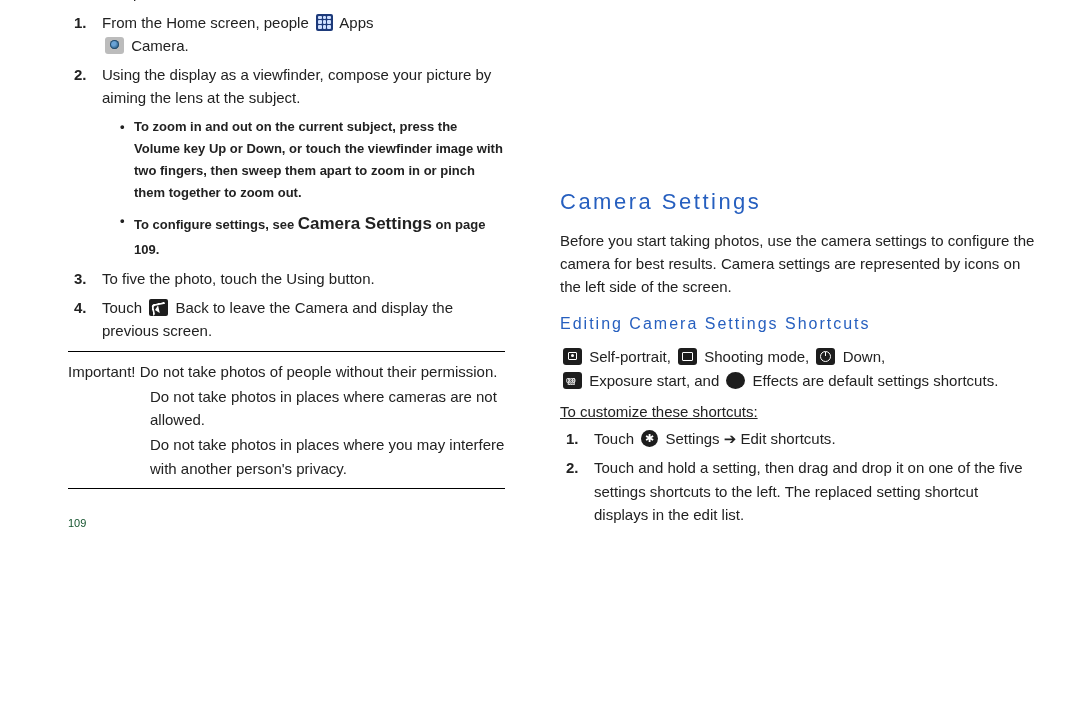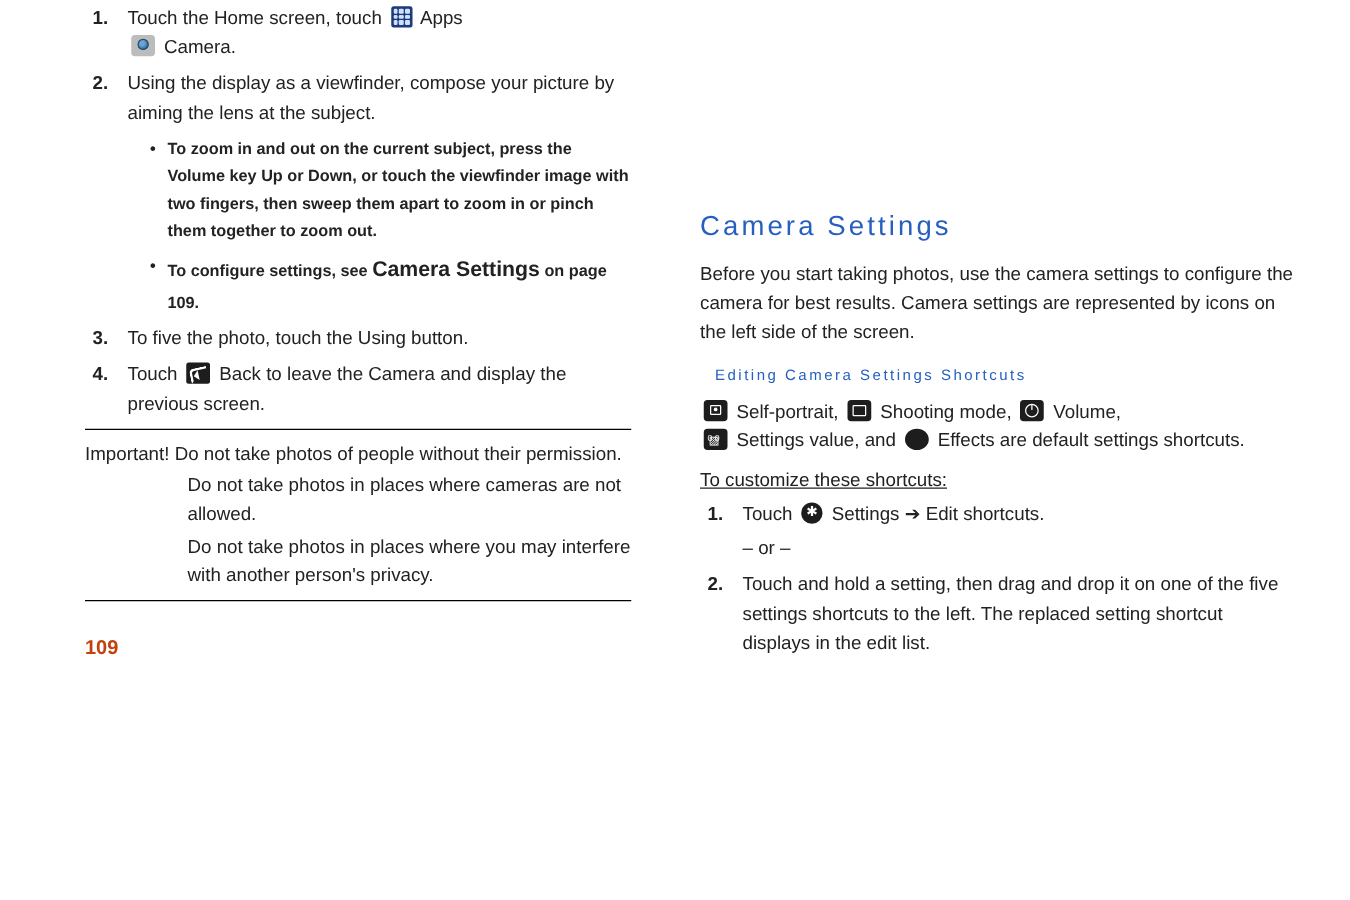--- a/index.html
+++ b/index.html
@@ -32,23 +32,23 @@
   h1.section {
     color: #265fbf;
     font-weight: 400;
     font-size: 22px;
     letter-spacing: 2.5px;
     margin: 0 0 10px 0;
   }
   h2.subsection {
     color: #265fbf;
     font-weight: 400;
-    font-size: 12px;
+    font-size: 16px;
     letter-spacing: 2px;
-    margin: 14px 0 6px 12px;
+    margin: 14px 0 6px 0;
   }
   .intro {
     margin: 4px 0 6px 0;
   }
   ol.numbered {
     list-style: none;
     padding: 0;
     margin: 4px 0 0 0;
   }
   ol.numbered > li {
@@ -91,24 +91,23 @@
   }
   .important-block .impline {
     padding-left: 82px;
     text-indent: -82px;
     margin: 2px 0;
   }
   .important-block .impline.cont {
     text-indent: 0;
   }
   .pagenum {
-    font-size: 16px;
-    color: #c2410c;
+    font-size: 11px;
+    color: #14532d;
     margin-top: 26px;
-    font-weight: bold;
   }
   .icon {
     display: inline-block;
     vertical-align: -3px;
     margin: 0 3px;
   }
   
   .ic-apps {
     width: 17px; height: 17px;
     background: #1d3a7a;
@@ -263,21 +262,21 @@
 <body>
 
 <div class="page">
 
   <div class="col left">
     <h1 class="section">Taking Photos</h1>
     <div class="intro">To take a photo:</div>
     <ol class="numbered">
       <li>
         <span class="marker">1.</span>
-        <span>Touch the Home screen, touch </span>
+        <span>From the Home screen, people </span>
         <span class="icon ic-apps"><span class="dots">
               <i></i>
               <i></i>
               <i></i>
               <i></i>
               <i></i>
               <i></i>
               <i></i>
               <i></i>
               <i></i>
@@ -330,39 +329,38 @@
     <div class="intro">Before you start taking photos, use the camera settings to configure the camera for best results. Camera settings are represented by icons on the left side of the screen.</div>
 
     <h2 class="subsection">Editing Camera Settings Shortcuts</h2>
 
     <div style="margin-top:8px;">
       <span class="icon ic-shortcut camera"></span>
       <span> Self-portrait, </span>
       <span class="icon ic-shortcut mode"></span>
       <span> Shooting mode, </span>
       <span class="icon ic-shortcut timer"></span>
-      <span> Volume,</span><br>
+      <span> Down,</span><br>
       <span class="icon ic-shortcut exposure"><span class="t">▨</span><span class="b">0.0</span></span>
-      <span> Settings value, and </span>
+      <span> Exposure start, and </span>
       <span class="icon ic-shortcut effects"></span>
       <span> Effects</span>
       <span> are default settings shortcuts.</span>
     </div>
 
     <div style="margin-top:8px;text-decoration:underline;">To customize these shortcuts:</div>
 
     <ol class="numbered">
       <li>
         <span class="marker">1.</span>
         <span>Touch </span>
         <span class="icon ic-gear"></span>
         <span> Settings</span>
         <span class="txt-arrow"> ➔ </span>
         <span>Edit shortcuts</span><span>.</span>
-        <div class="or">– or –</div>
       </li>
       <li>
         <span class="marker">2.</span>
         <span>Touch and hold a setting, then drag and drop it on one of the five settings shortcuts to the left. The replaced setting shortcut displays in the edit list.</span>
       </li>
     </ol>
   </div>
 </div>
 
 </body></html>

